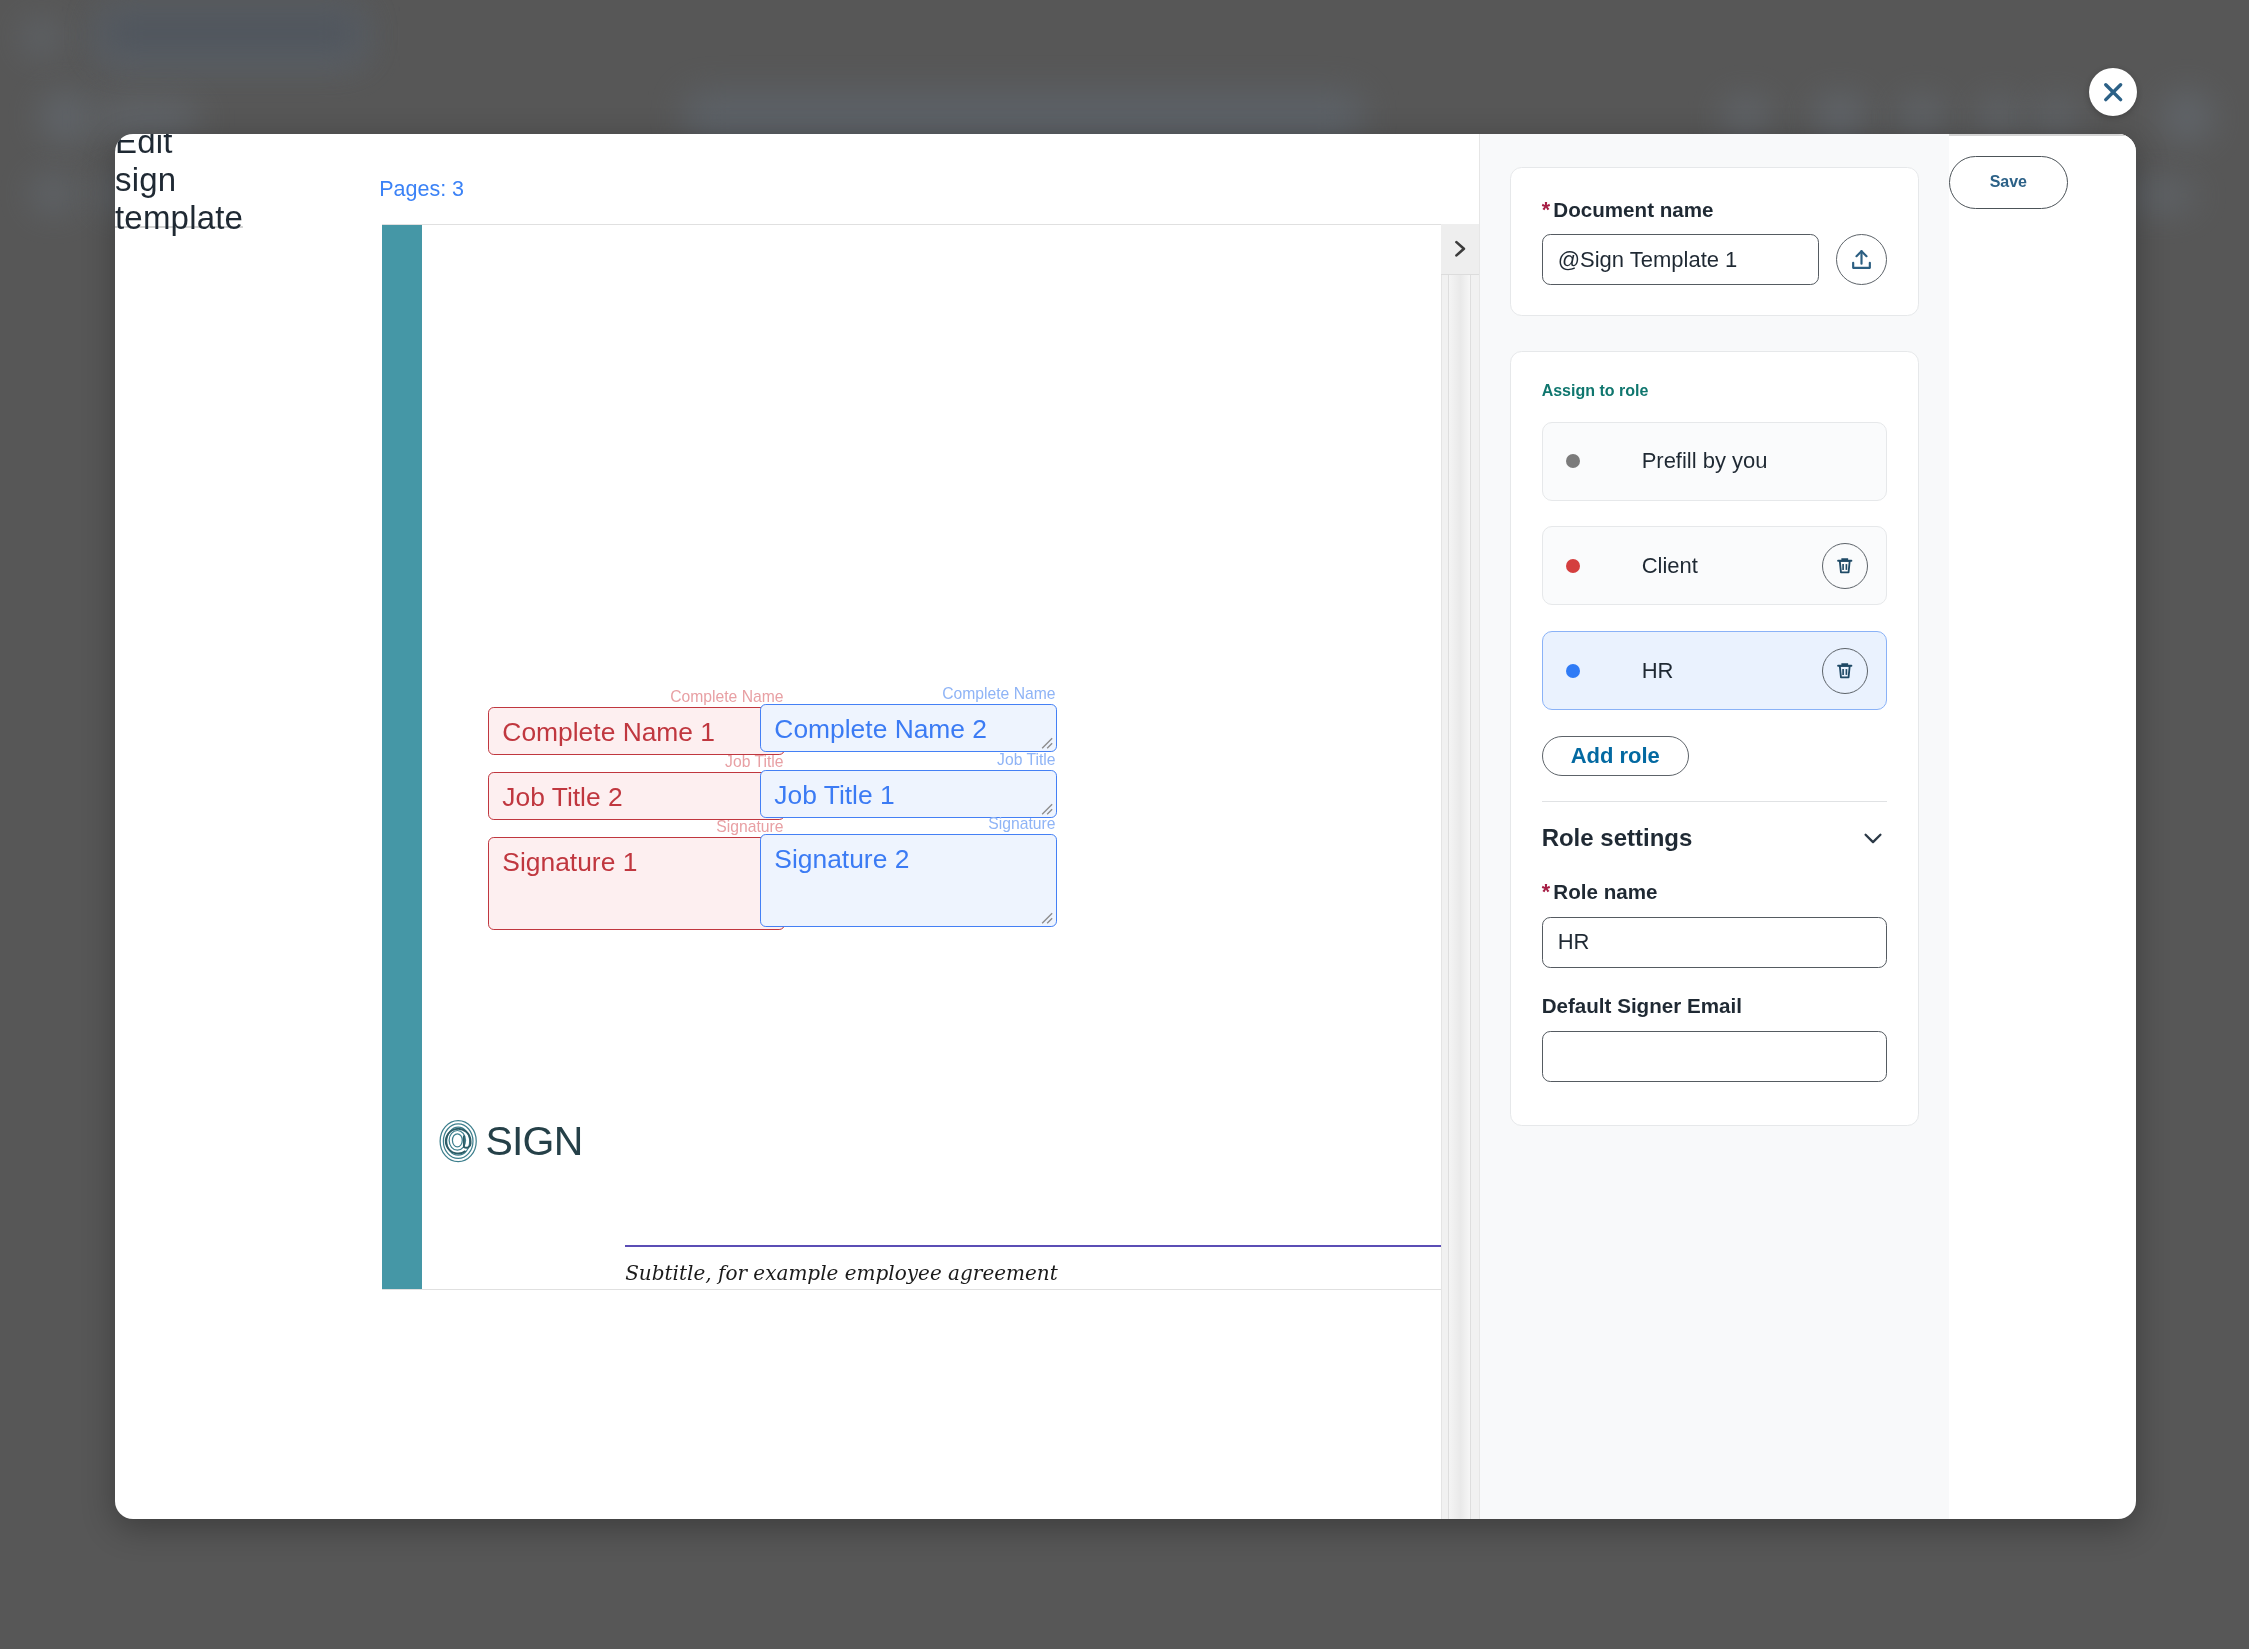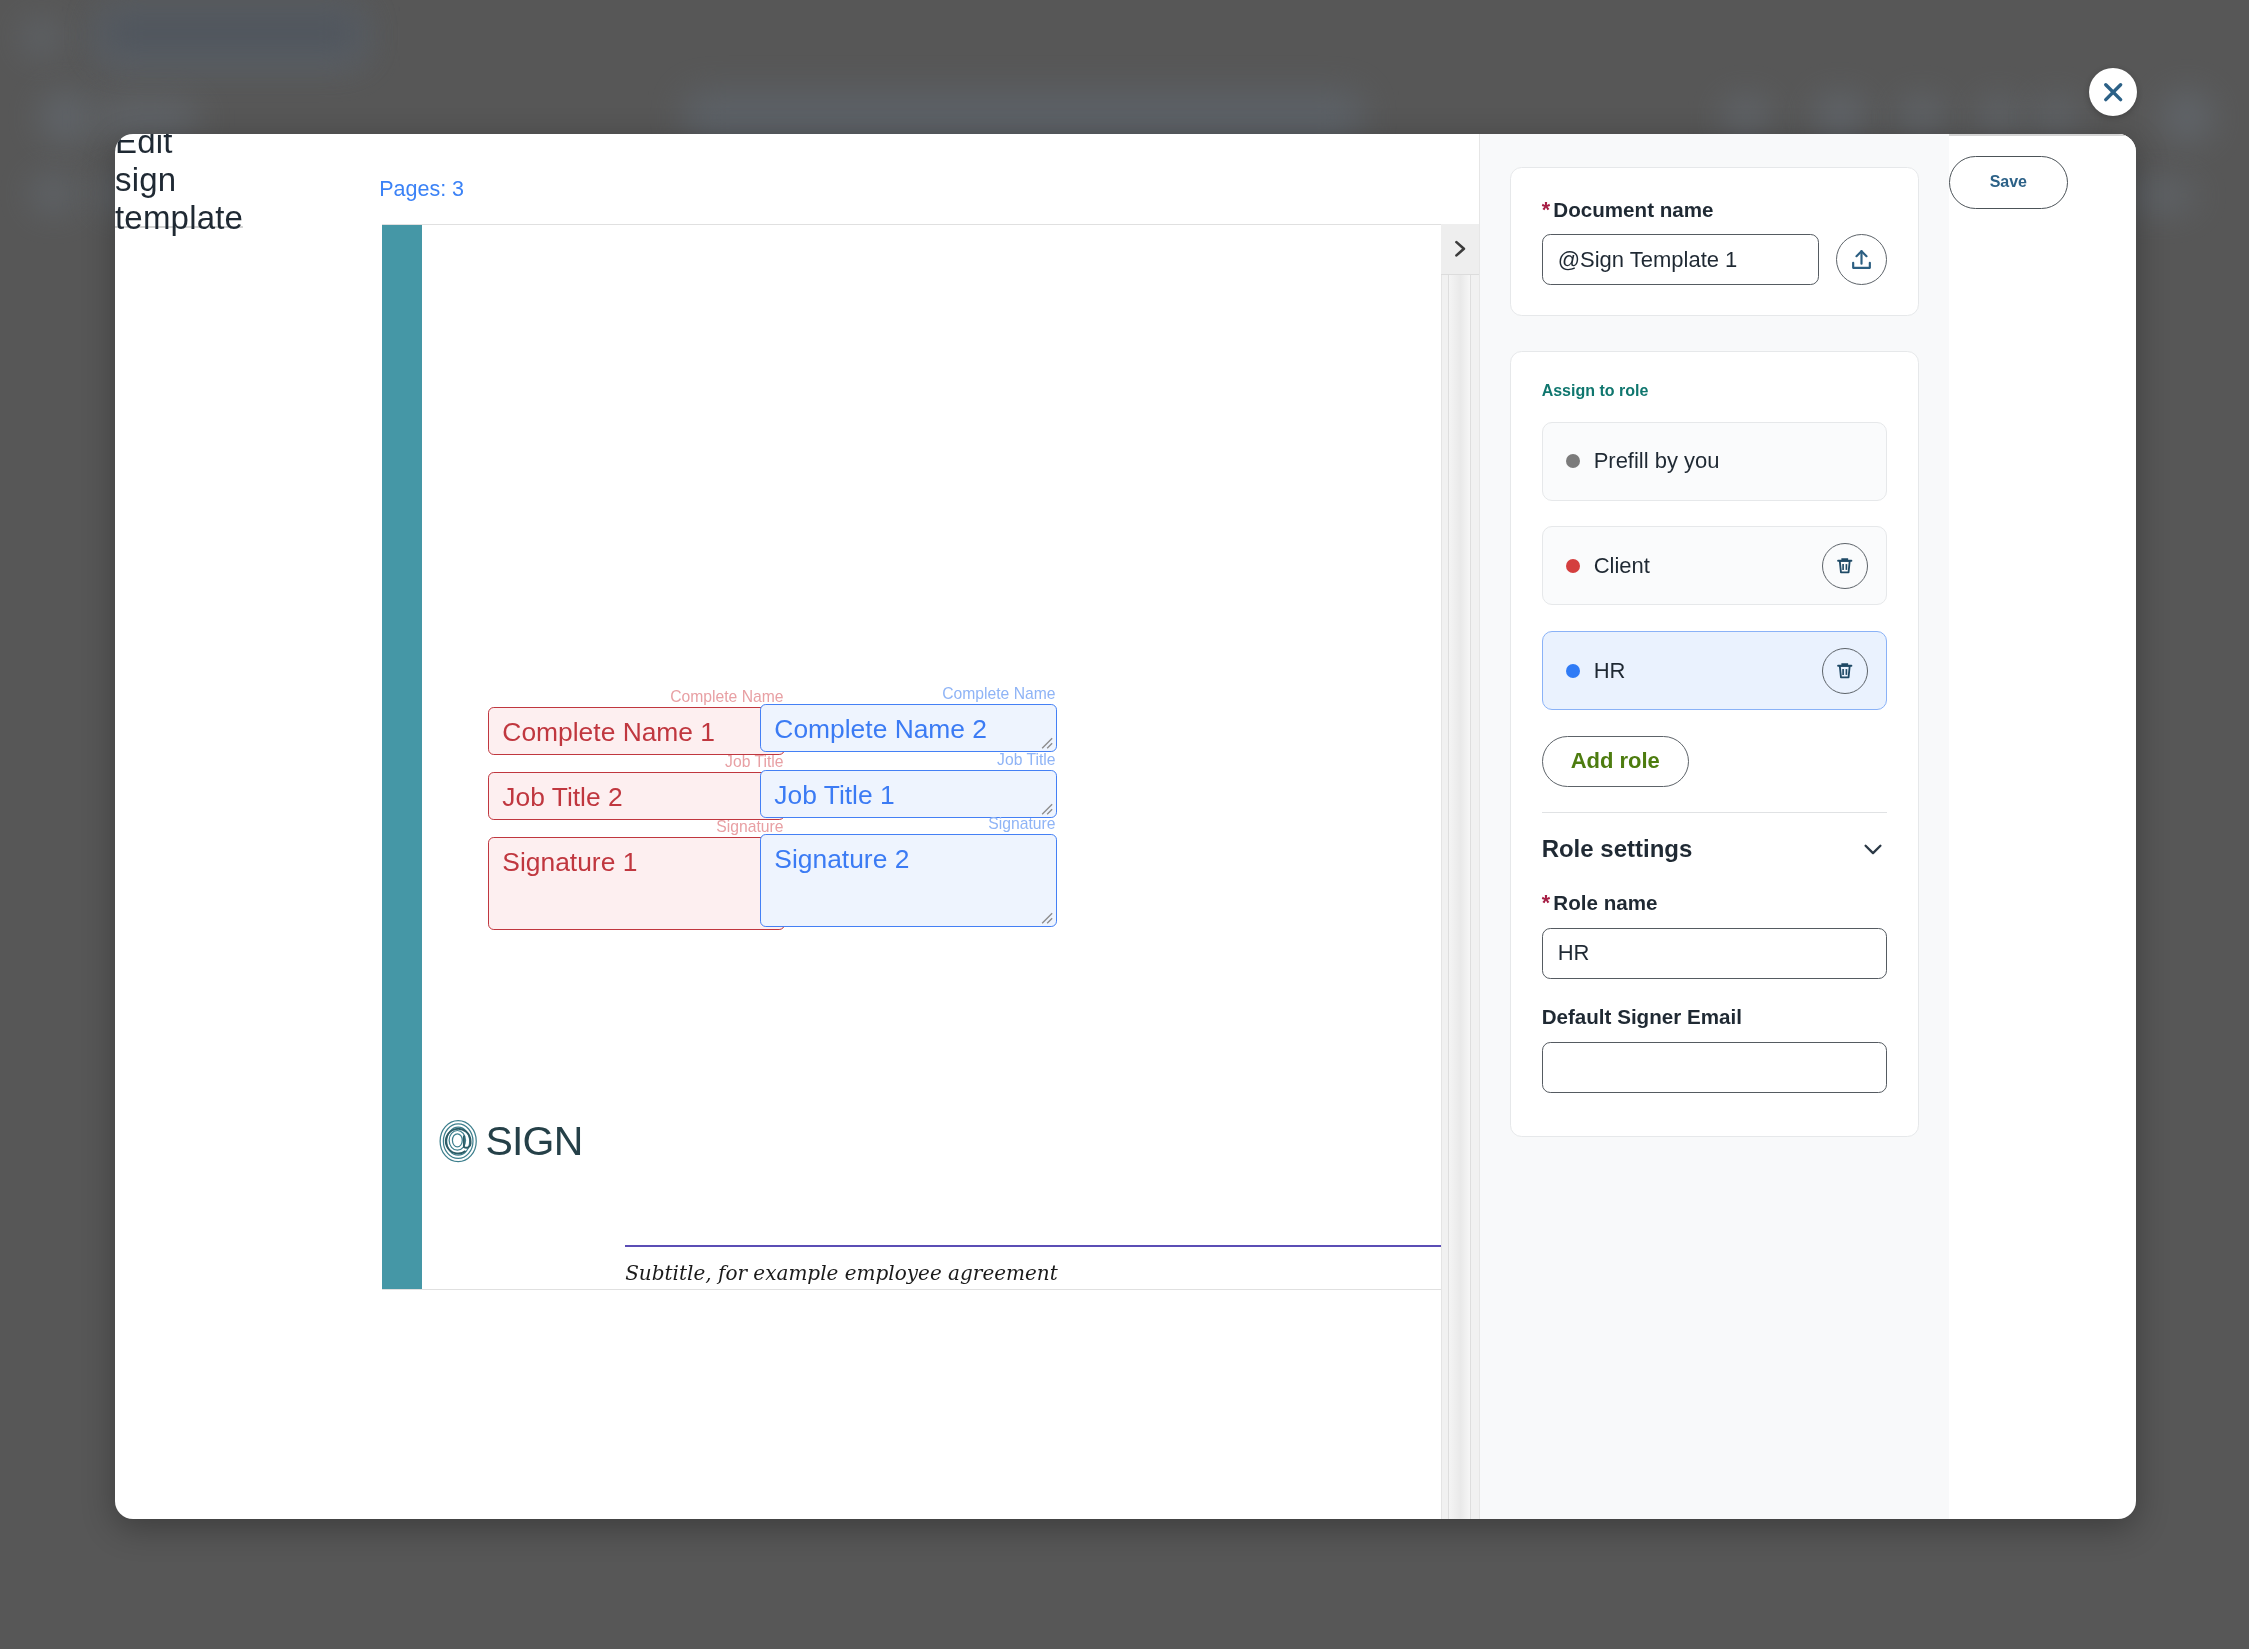--- a/index.html
+++ b/index.html
@@ -300,20 +300,21 @@
   .role-item {
     border: 0.8px solid #e6e8ea;
     background: #fafbfc;
     border-radius: 10px;
     height: 79px;
     display: flex;
     align-items: center;
     padding: 0 18px 0 23px;
     margin-bottom: 25.6px;
     cursor: pointer;
+    gap: 48px;
   }
   .role-item.selected {
     background: #eaf2fe;
     border: 0.8px solid #8ab2f7;
   }
   .role-dot {
     width: 14px; height: 14px;
     border-radius: 50%;
     flex: 0 0 auto;
     margin-right: 14px;
@@ -327,26 +328,26 @@
     width: 46px; height: 46px;
     border-radius: 50%;
     border: 0.8px solid #5d6369;
     background: transparent;
     display: flex; align-items: center; justify-content: center;
     cursor: pointer;
     flex: 0 0 auto;
   }
 
   #add-role-button {
-    height: 51px;
+    height: 40px;
     padding: 0 28px;
     border: 0.8px solid #5d6369;
     border-radius: 28px;
     background: #fff;
-    color: #4d7c0f;
+    color: #0369a1;
     font-size: 22px;
     font-weight: bold;
     cursor: pointer;
     font-family: "Liberation Sans", sans-serif;
     margin-bottom: 25px;
   }
 
   #role-settings-divider { height: 0.8px; background: #e0e2e4; margin-bottom: 23px; }
 
   #role-settings-header {

